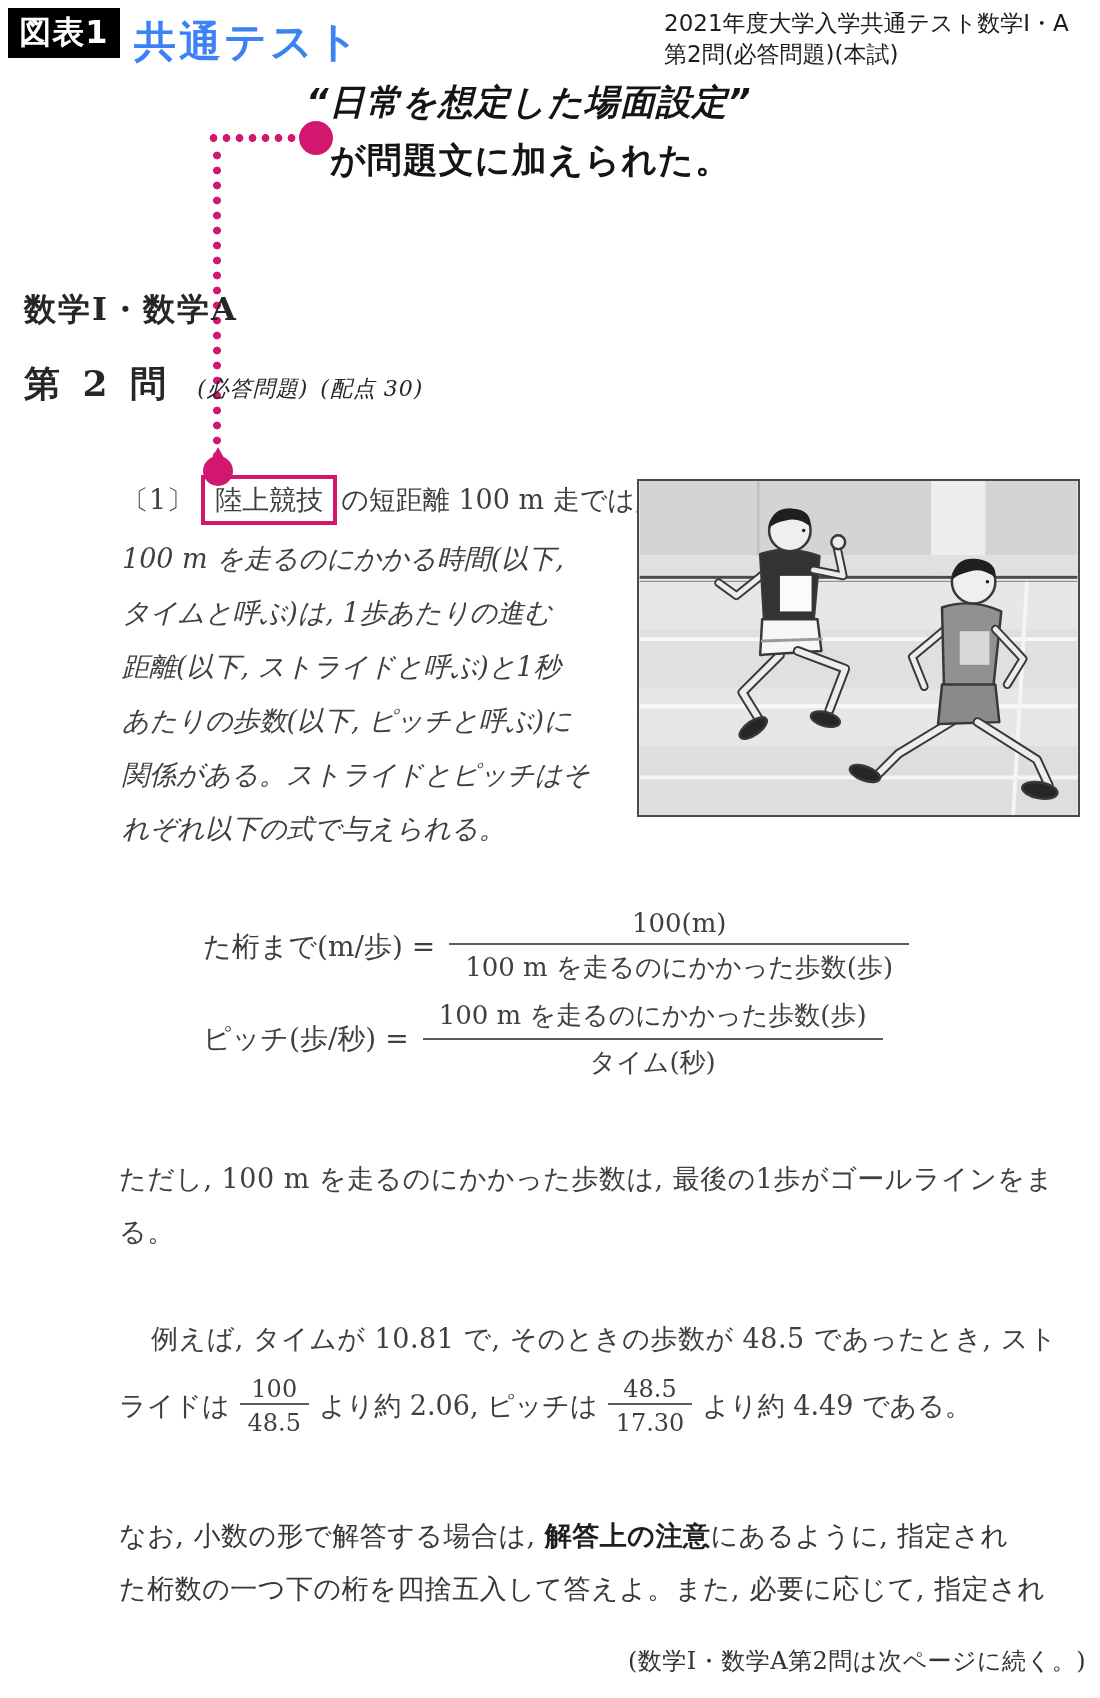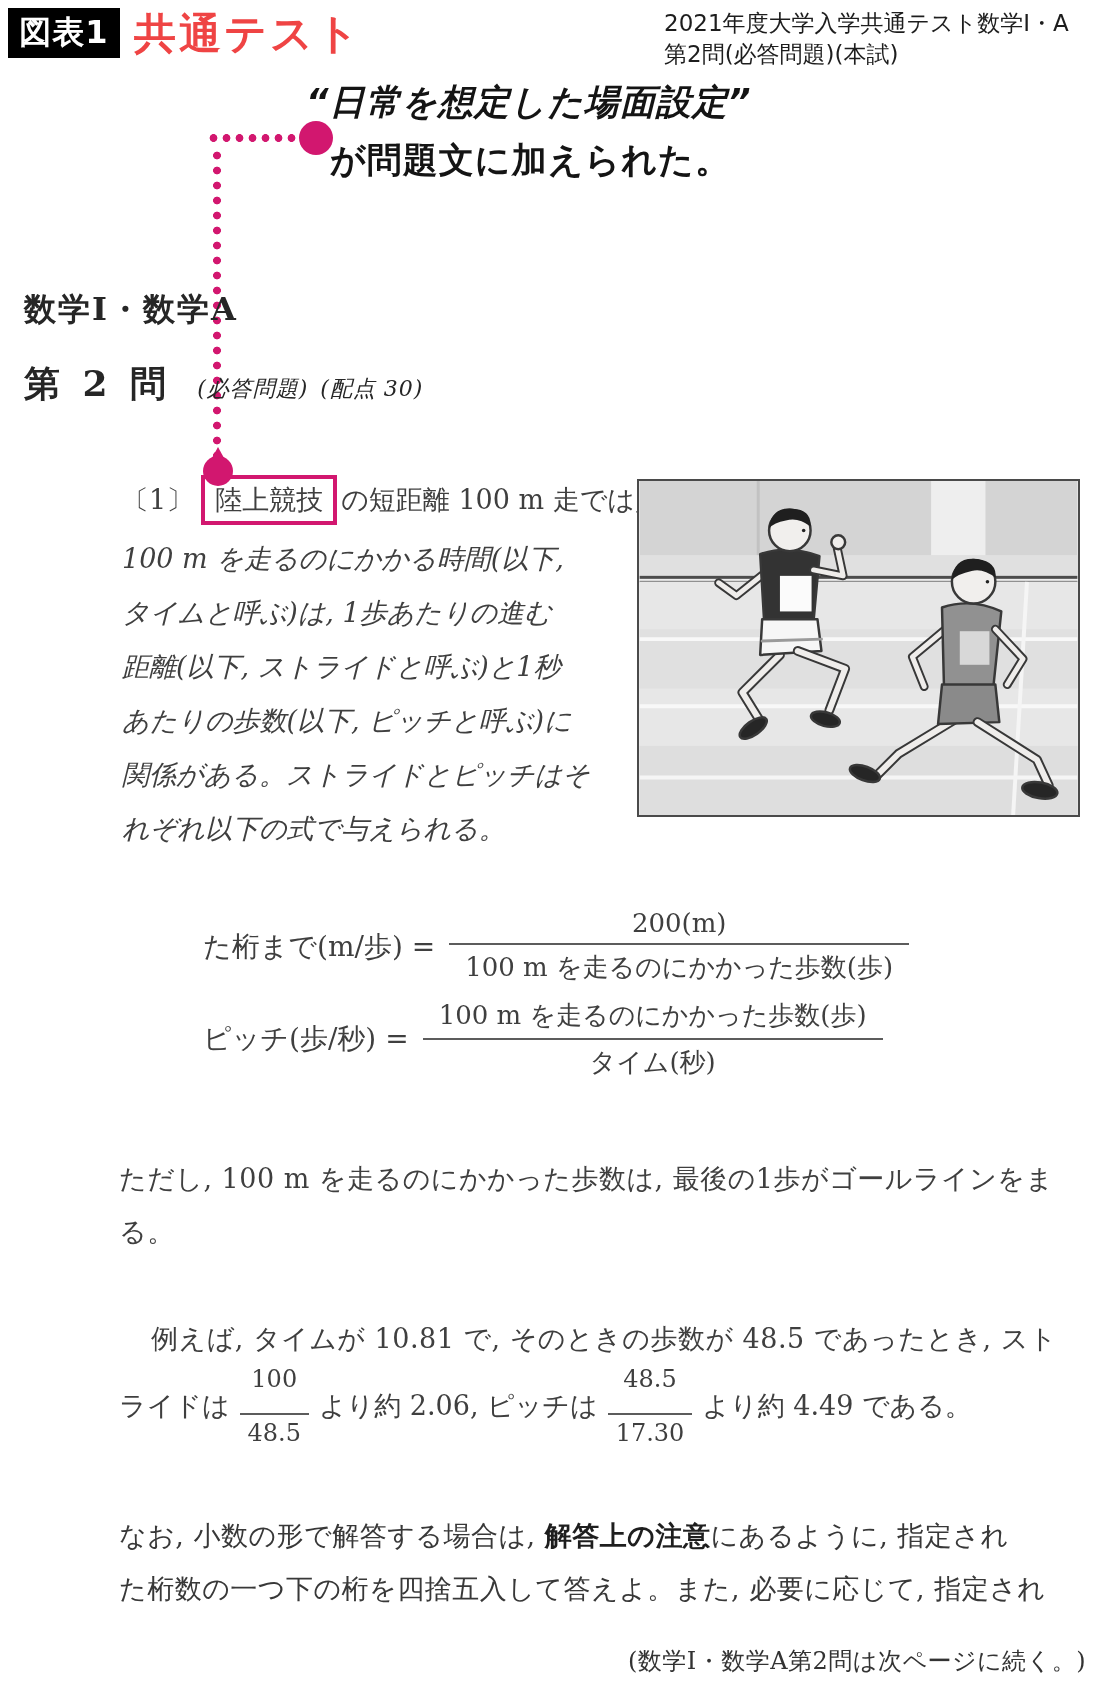--- a/index.html
+++ b/index.html
@@ -18,22 +18,22 @@
   
   .badge{
     position:absolute;left:8px;top:8px;
     width:112px;height:50px;
     background:#000000;color:#ffffff;
     font-size:32px;font-weight:bold;
     display:flex;align-items:center;justify-content:center;
     letter-spacing:1px;
   }
   .page-title{
-    position:absolute;left:134px;top:6px;
-    font-size:42px;font-weight:bold;color:#ef4444;
+    position:absolute;left:134px;top:14px;
+    font-size:42px;font-weight:bold;color:#3b82f6;
     letter-spacing:3px;
   }
   .source{
     position:absolute;left:664px;top:8px;width:430px;
     font-size:23px;color:#1d1d1d;line-height:1.33;
   }
   
   .ann-line1{
     position:absolute;left:306px;top:79px;
     font-size:35px;font-weight:bold;color:#141414;letter-spacing:1px;font-style:italic;
@@ -122,21 +122,21 @@
     font-family:"DejaVu Serif",serif;font-size:27px;color:var(--scan);
     letter-spacing:0.5px;white-space:nowrap;
   }
   .example-line2{
     position:absolute;left:119px;top:1358px;height:96px;
     display:flex;align-items:center;gap:10px;
     font-family:"DejaVu Serif",serif;font-size:27px;color:var(--scan);
     white-space:nowrap;
   }
   .ifrac{display:inline-flex;flex-direction:column;text-align:center;font-size:24px;}
-  .ifrac .num{padding:0 8px 20px;}
+  .ifrac .num{padding:0 8px 0;}
   .ifrac .den{border-top:2px solid #5c5c5c;padding:4px 8px 0;}
   .final{
     position:absolute;left:119px;top:1509px;
     font-family:"DejaVu Serif",serif;font-size:27px;color:#383838;
     letter-spacing:0.5px;
   }
   .final .p-line{height:53px;line-height:53px;white-space:nowrap;}
   .bold-ref{font-weight:bold;color:#1e1e1e;}
   .circ-zero{
     display:inline-flex;align-items:center;justify-content:center;
@@ -258,21 +258,21 @@
       <circle cx="338" cy="102" r="22" fill="#f1efed"></circle>
       <path d="M316 100 Q318 76 342 79 Q362 82 360 98 Q348 88 336 91 Q322 94 316 100 Z" fill="#1f1f1f" stroke="none"></path>
       <circle cx="352" cy="102" r="1.8" fill="#222" stroke="none"></circle>
     </g>
   </svg>
 </div>
 
 <div class="formula formula-stride">
   <span class="f-lhs">た桁まで(m/歩) =</span>
   <span class="frac">
-    <span class="num">200(m)</span>
+    <span class="num">100(m)</span>
     <span class="den">100 m を走るのにかかった歩数(歩)</span>
   </span>
 </div>
 <div class="formula formula-pitch">
   <span class="f-lhs">ピッチ(歩/秒) =</span>
   <span class="frac">
     <span class="num">100 m を走るのにかかった歩数(歩)</span>
     <span class="den">タイム(秒)</span>
   </span>
 </div>

